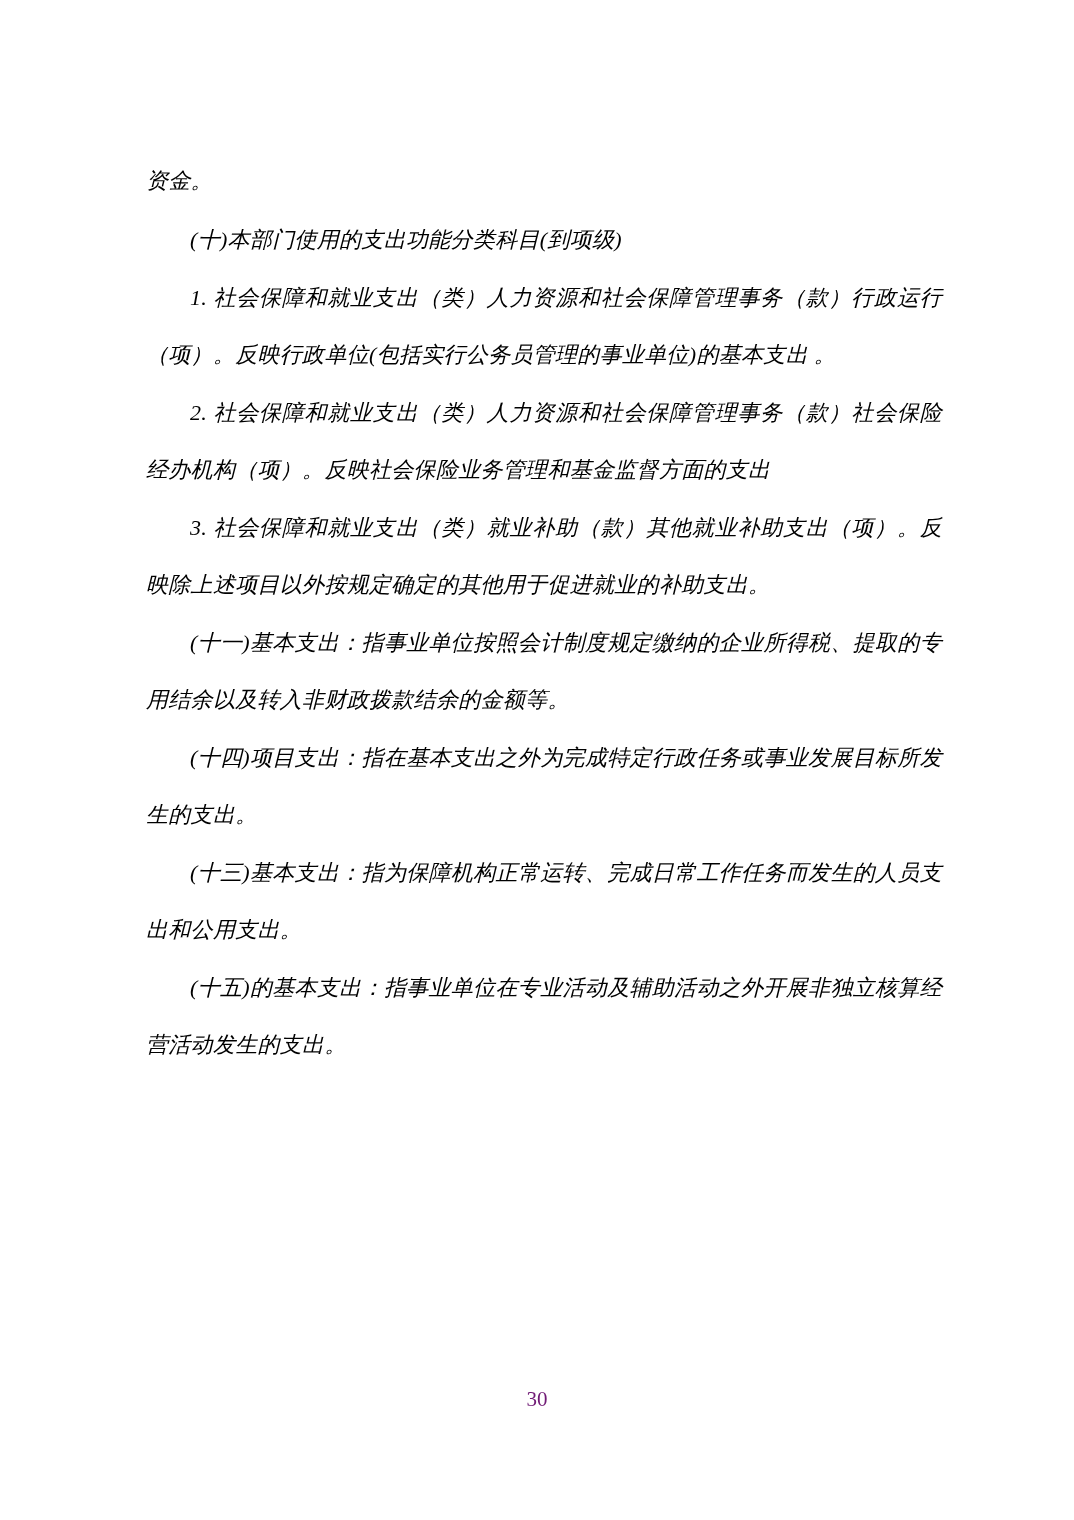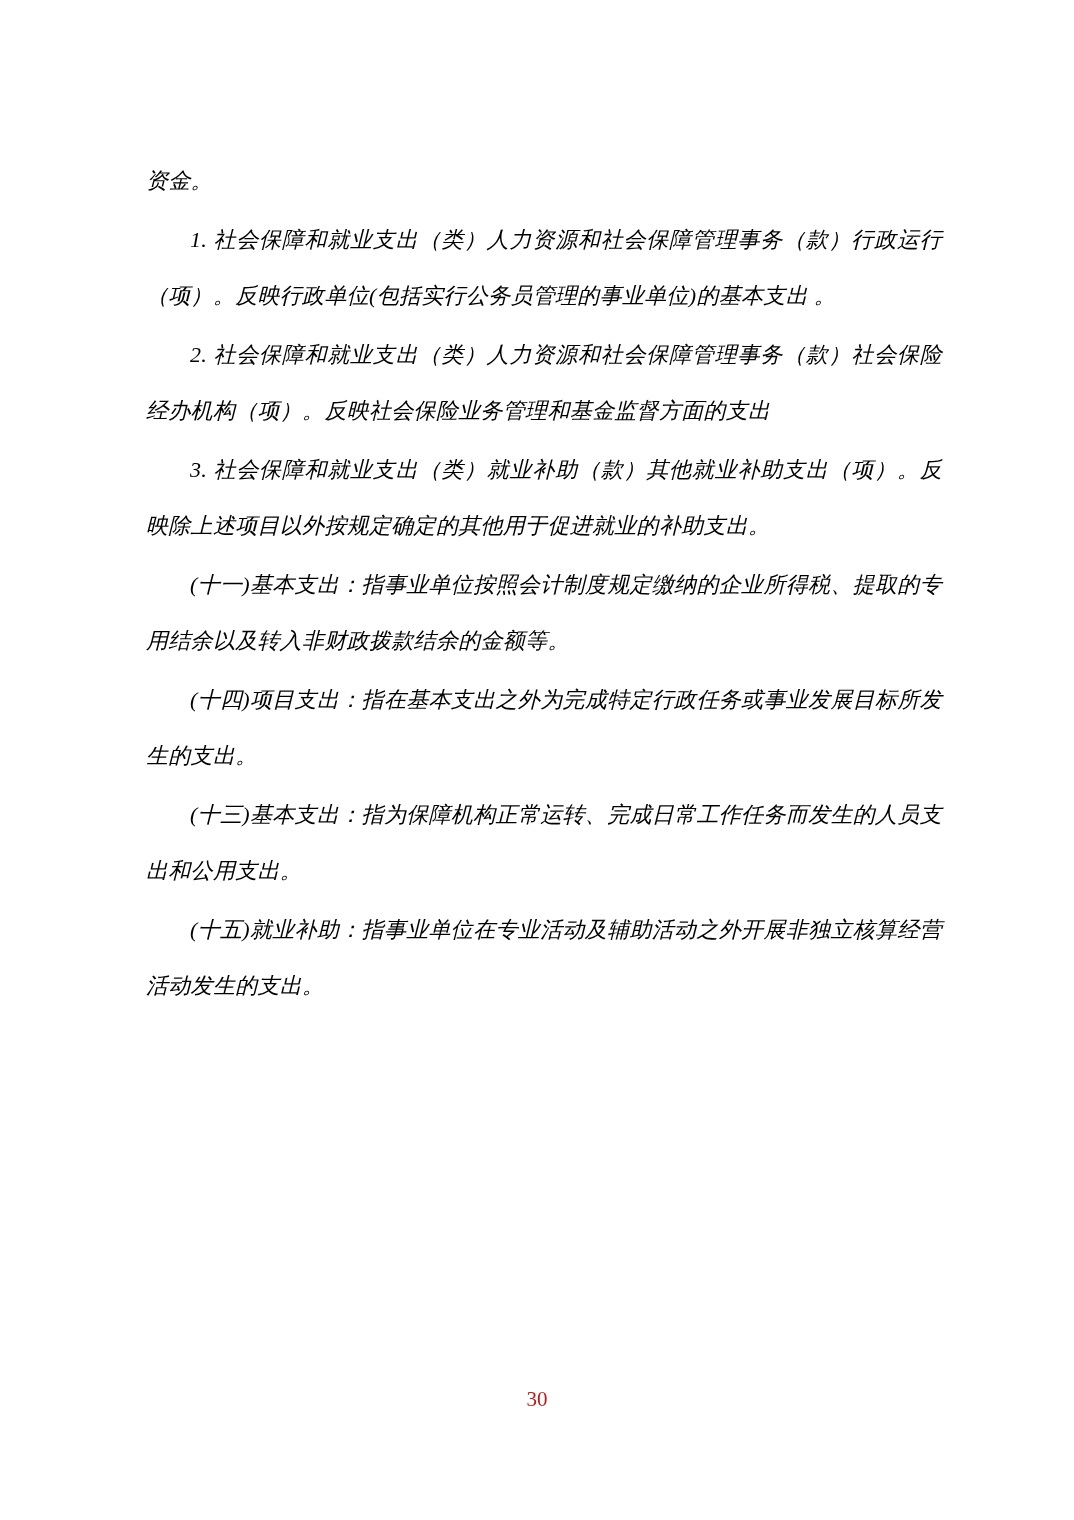--- a/index.html
+++ b/index.html
@@ -43,37 +43,38 @@
   .footer {
     position: absolute;
     top: 1387px;
     left: 0;
     width: 100%;
     text-align: center;
   }
   .page-number {
     font-size: 21px;
     line-height: 1.2;
-    color: #b91c1c;
+    color: #701a75;
     font-family: Liberation Serif, serif;
   }
 </style>
 </head>
 <body>
 
 <div class="page">
 
   <div class="content">
     <p class="para no-indent">资金。</p>
+    <p class="para">(十)本部门使用的支出功能分类科目(到项级)</p>
     <p class="para">1. 社会保障和就业支出（类）人力资源和社会保障管理事务（款）行政运行（项）。反映行政单位(包括实行公务员管理的事业单位)的基本支出 。</p>
     <p class="para">2. 社会保障和就业支出（类）人力资源和社会保障管理事务（款）社会保险经办机构（项）。反映社会保险业务管理和基金监督方面的支出</p>
     <p class="para">3. 社会保障和就业支出（类）就业补助（款）其他就业补助支出（项）。反映除上述项目以外按规定确定的其他用于促进就业的补助支出。</p>
     <p class="para">(十一)基本支出：指事业单位按照会计制度规定缴纳的企业所得税、提取的专用结余以及转入非财政拨款结余的金额等。</p>
     <p class="para">(十四)项目支出：指在基本支出之外为完成特定行政任务或事业发展目标所发生的支出。</p>
     <p class="para">(十三)基本支出：指为保障机构正常运转、完成日常工作任务而发生的人员支出和公用支出。</p>
-    <p class="para">(十五)就业补助：指事业单位在专业活动及辅助活动之外开展非独立核算经营活动发生的支出。</p>
+    <p class="para">(十五)的基本支出：指事业单位在专业活动及辅助活动之外开展非独立核算经营活动发生的支出。</p>
   </div>
 
   <div class="footer">
     <span class="page-number">30</span>
   </div>
 
 </div>
 
 </body></html>

